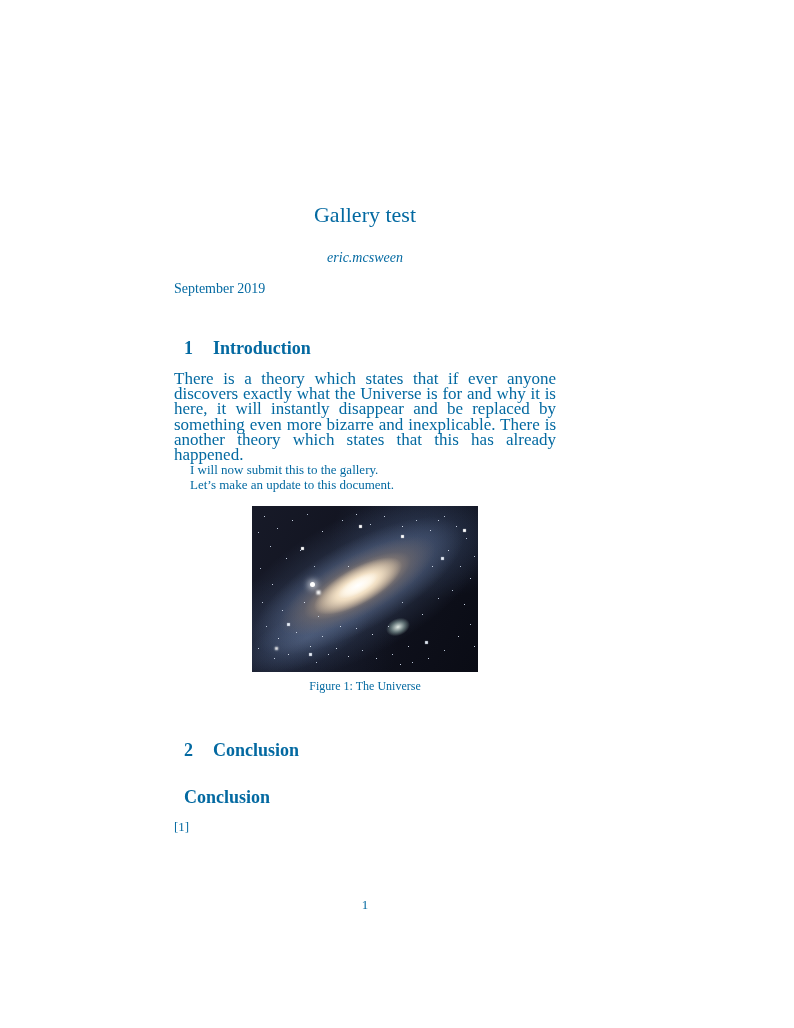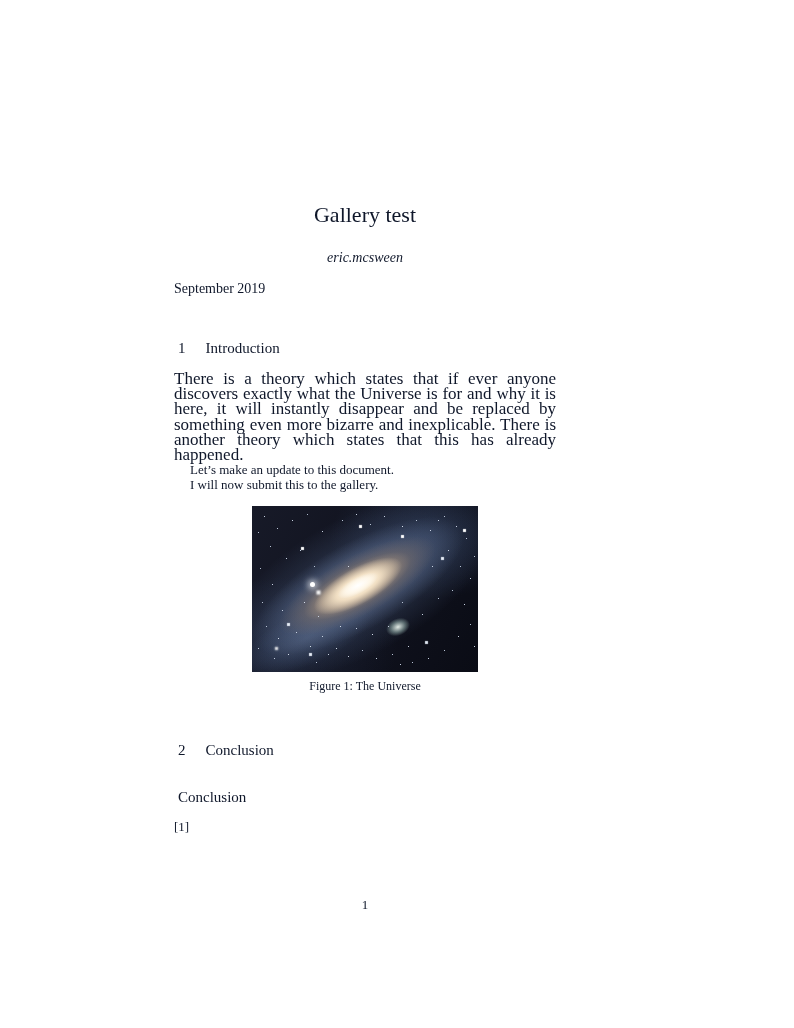--- a/index.html
+++ b/index.html
@@ -3,21 +3,21 @@
 <meta charset="utf-8">
 <style>
   html, body { margin: 0; padding: 0; background: #ffffff; }
   .page {
     position: relative;
     width: 730px;
     height: 1028px;
     background: #ffffff;
     overflow: hidden;
     font-family: "Liberation Serif", "DejaVu Serif", serif;
-    color: #0f172a;
+    color: #0369a1;
   }
   .content {
     padding: 202px 174px 0 174px;
   }
   .doc-title {
     font-size: 22px;
     line-height: 26px;
     text-align: center;
     font-weight: normal;
   }
@@ -27,24 +27,24 @@
     text-align: center;
     margin-top: 21px;
     font-style: italic;
   }
   .doc-date {
     font-size: 14px;
     line-height: 17px;
     margin-top: 14px;
   }
   .sec {
-    margin: 41px 0 0 4px;
-    font-size: 15px;
+    margin: 41px 0 0 10px;
+    font-size: 18px;
     line-height: 21px;
-    font-weight: normal;
+    font-weight: bold;
   }
   .sec .sec-num { margin-right: 20px; }
   .sec2 { margin-top: 46px; }
   .refs-h { margin-top: 26px; }
   .body-par {
     margin: 12px 0 0 0;
     font-size: 17px;
     line-height: 15.2px;
     text-align: justify;
   }
@@ -179,22 +179,22 @@
 <div class="page">
   <div class="content">
 
     <div class="doc-title">Gallery test</div>
     <div class="doc-author">eric.mcsween</div>
     <div class="doc-date">September 2019</div>
 
     <h2 class="sec"><span class="sec-num">1</span><span class="sec-title">Introduction</span></h2>
 
     <p class="body-par">There is a theory which states that if ever anyone discovers exactly what the Universe is for and why it is here, it will instantly disappear and be replaced by something even more bizarre and inexplicable. There is another theory which states that this has already happened.</p>
+    <p class="body-line indent">I will now submit this to the gallery.</p>
     <p class="body-line indent">Let’s make an update to this document.</p>
-    <p class="body-line indent">I will now submit this to the gallery.</p>
 
     <div class="figure-block">
       <div class="fig-img">
         <div class="g-halo"></div>
         <div class="g-arm-sw"></div>
         <div class="g-disk"></div>
         <div class="g-dust"></div>
         <div class="g-core"></div>
         <div class="g-core-hot"></div>
         <div class="g-m110"></div>

